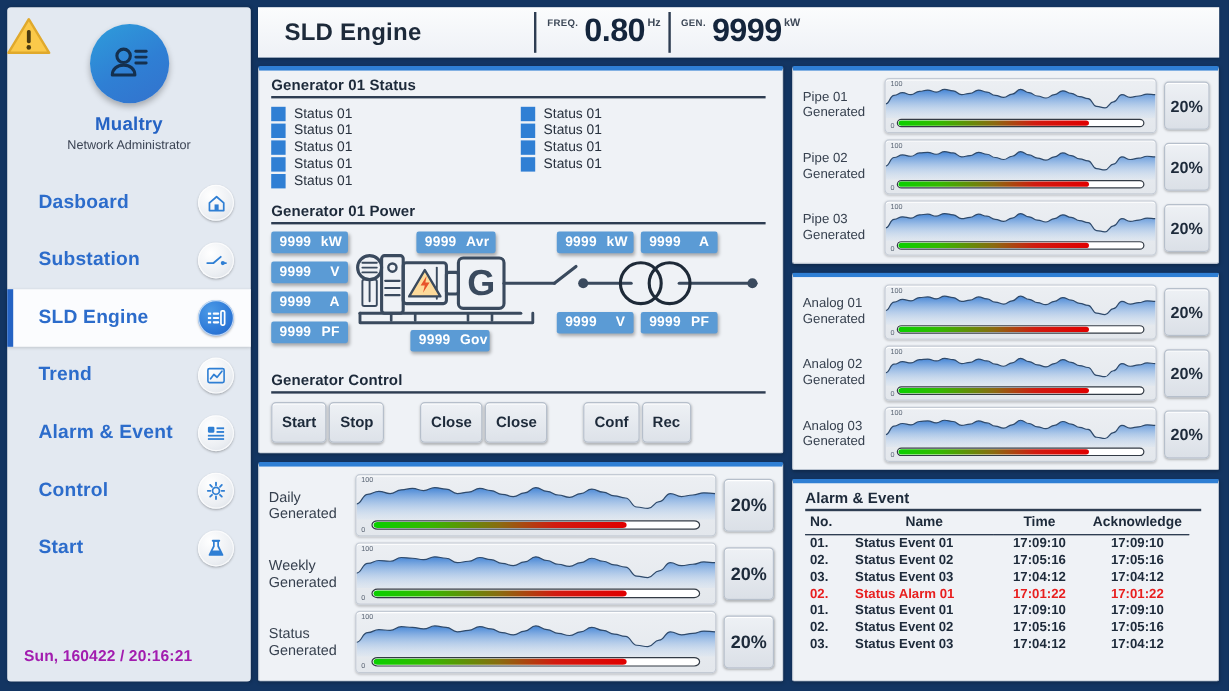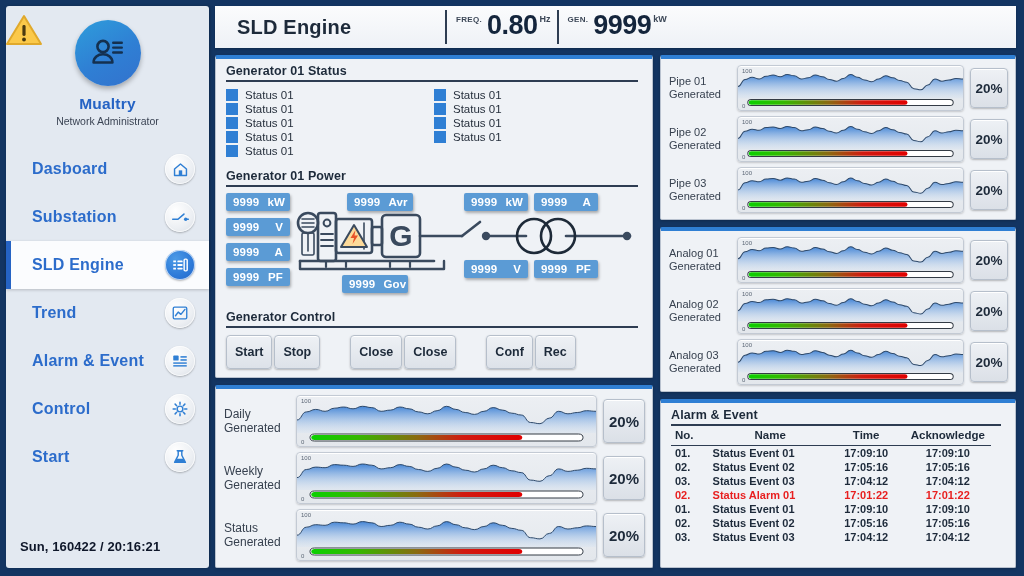--- a/index.html
+++ b/index.html
@@ -96,21 +96,21 @@
     box-shadow: 0 1px 2px rgba(0,0,0,.28), inset 0 0 0 1px rgba(255,255,255,.7);
     display: flex; align-items: center; justify-content: center;
     flex: 0 0 30px;
   }
   .nav-item.active .nav-icon {
     background: radial-gradient(circle at 35% 30%, #4b9ae6 0%, #2d79d8 60%, #2563c4 100%);
   }
   .clockline {
     margin-top: auto;
     padding: 0 0 14px 14px;
-    color: #0f172a;
+    color: #a21caf;
     font-size: 13px;
     font-weight: bold;
     letter-spacing: .1px;
   }
 
   
   #right {
     flex: 1;
     margin-left: 6px;
     height: 562px;

